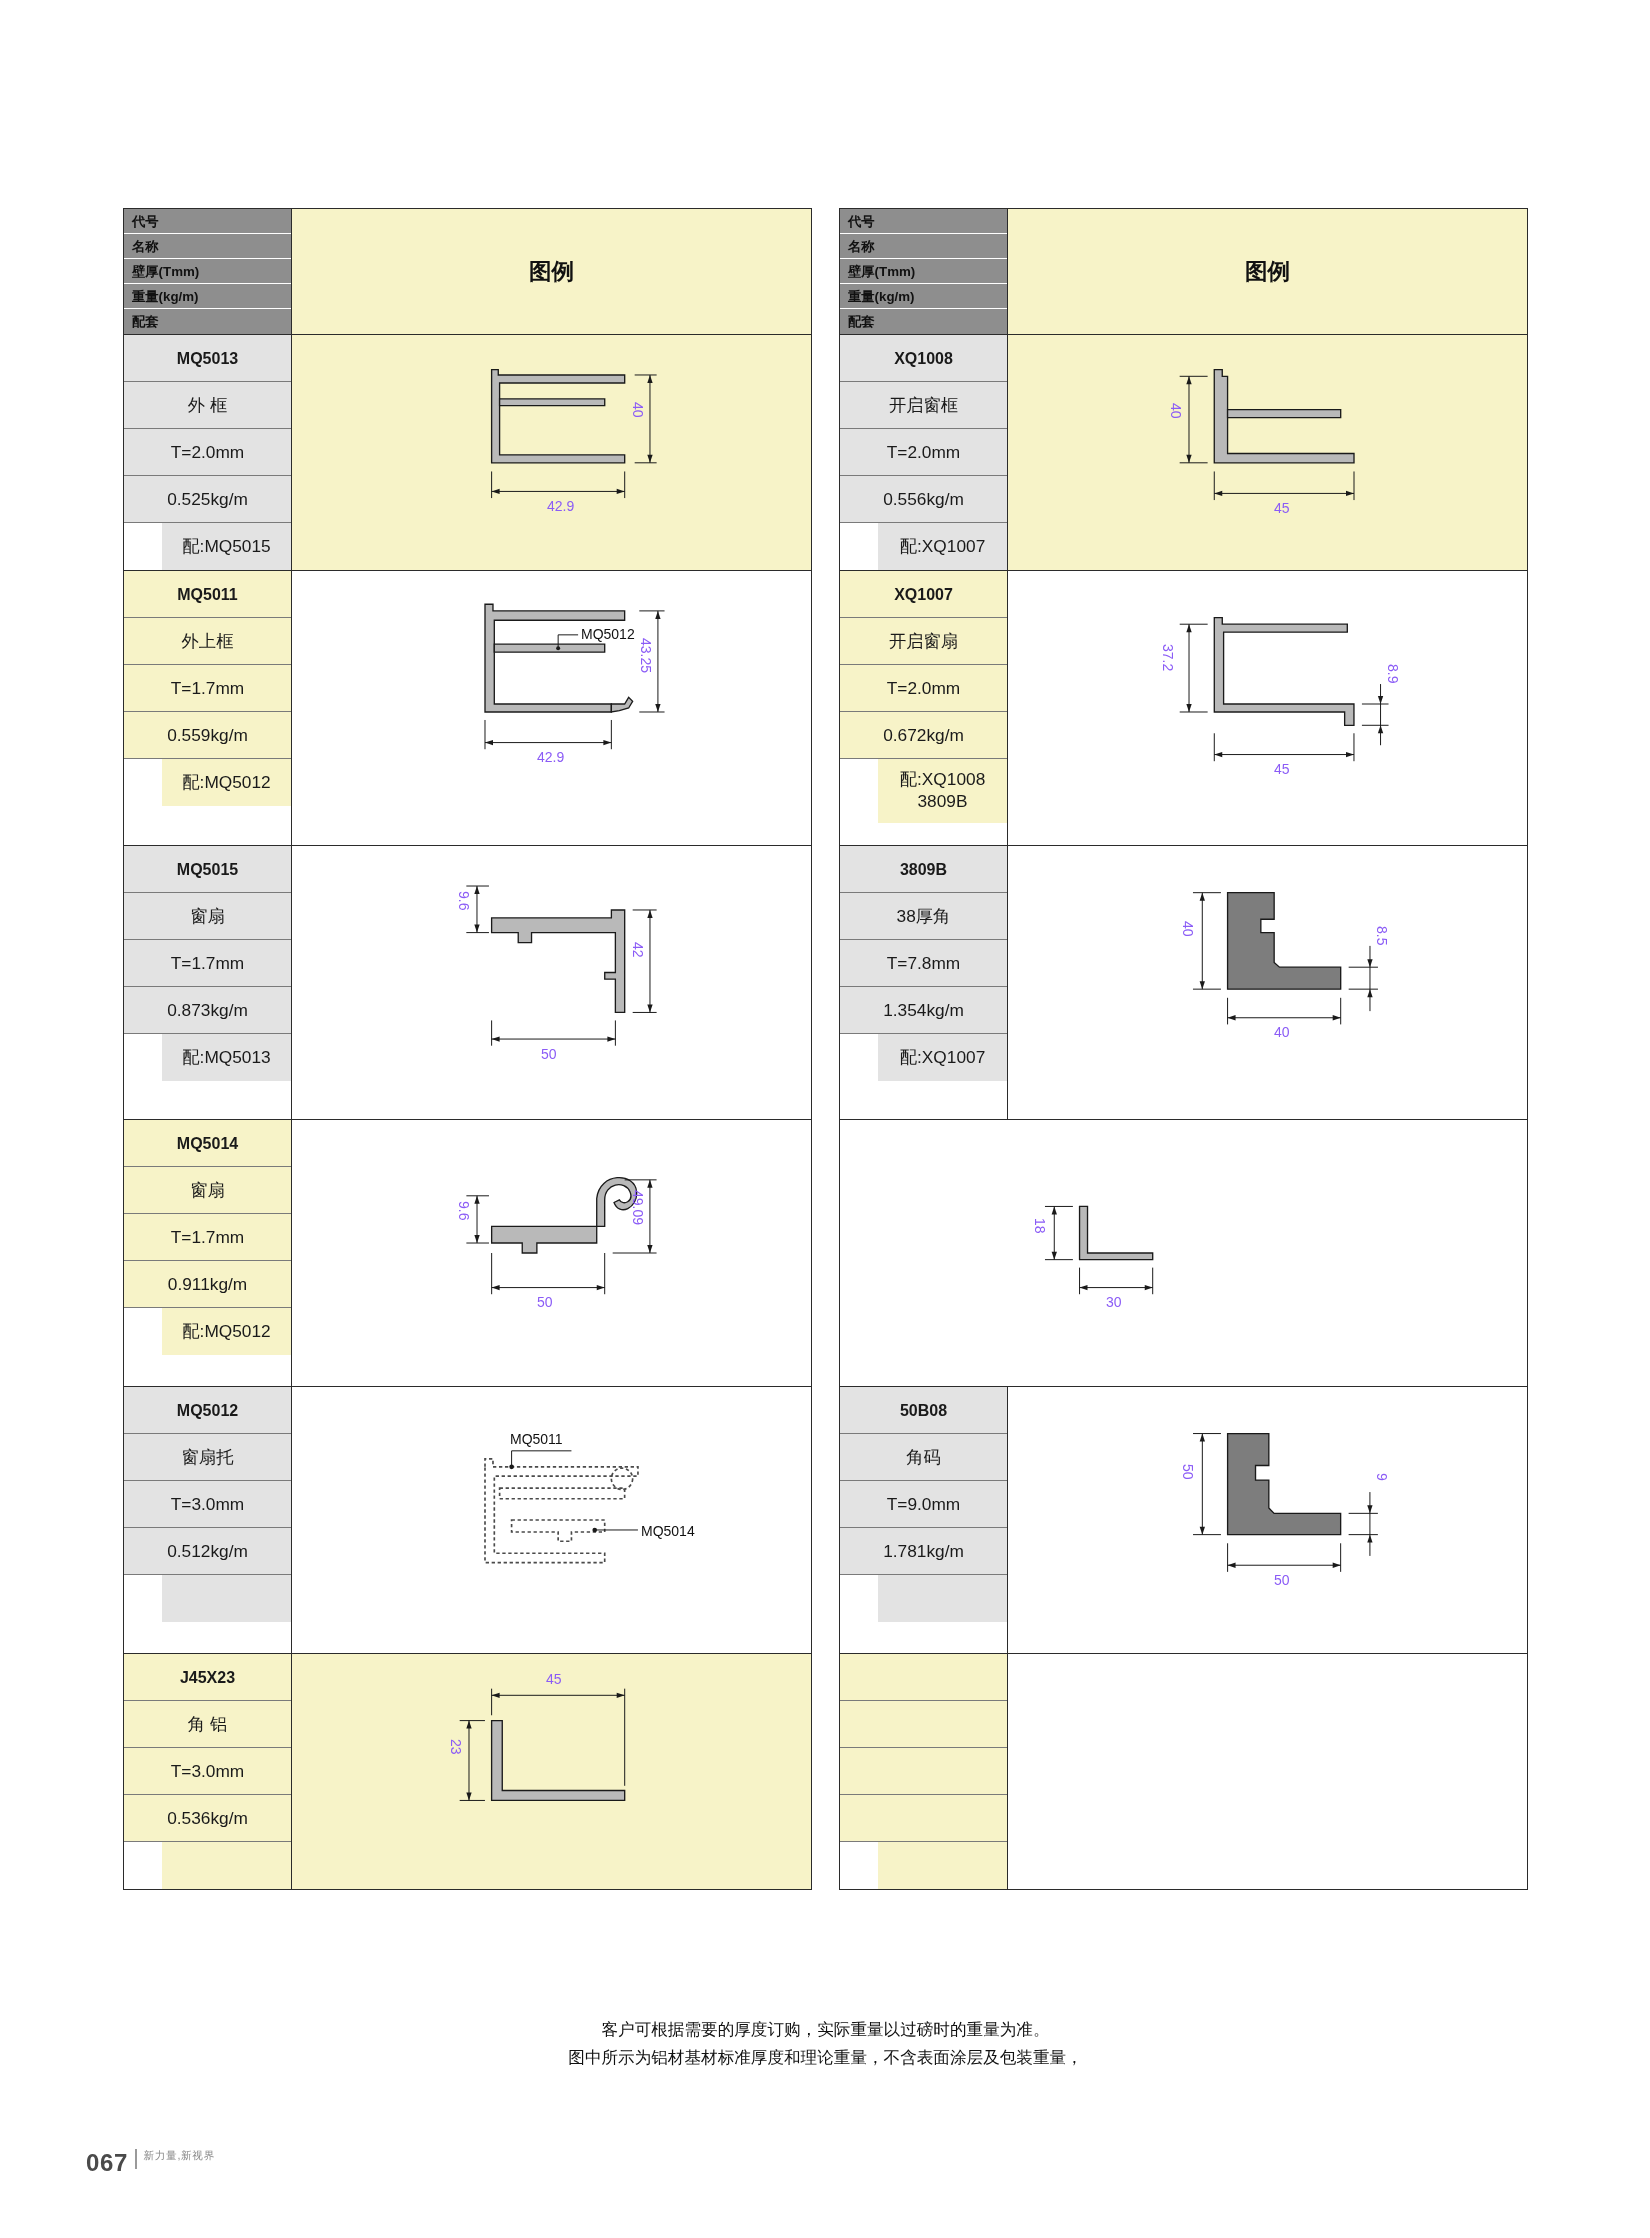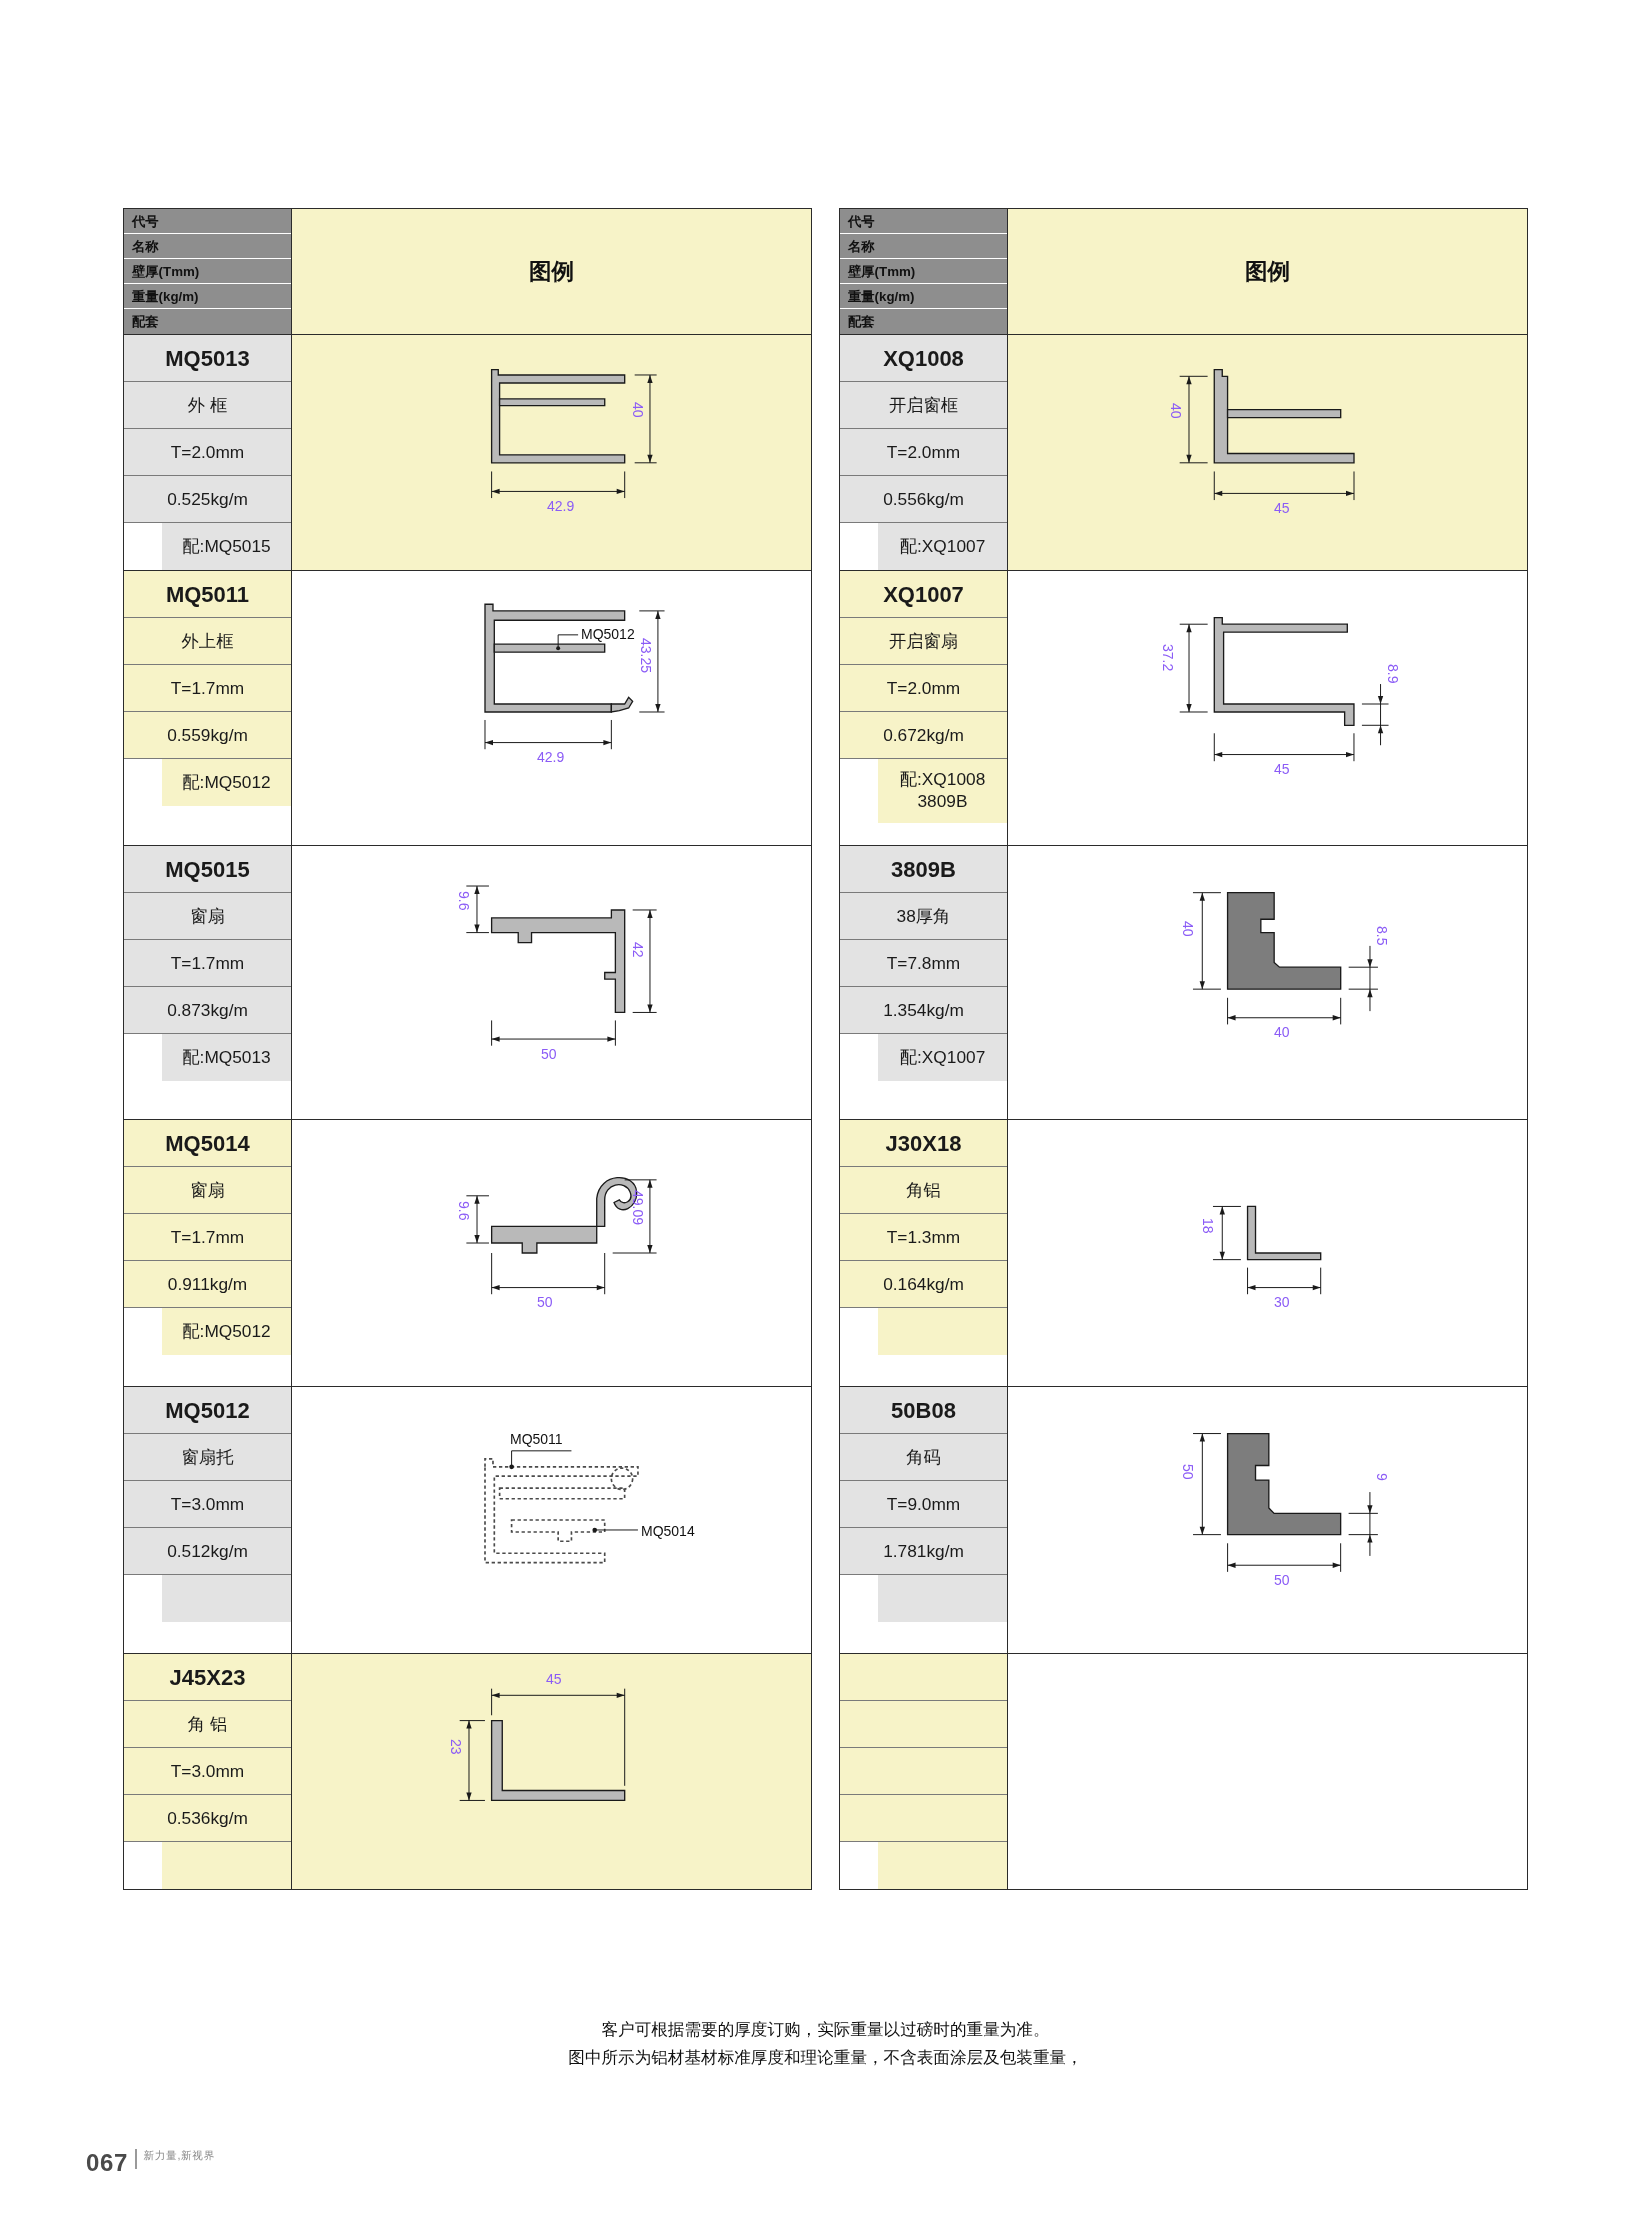--- a/index.html
+++ b/index.html
@@ -16,21 +16,21 @@
   .hdr-row{height:25px;line-height:25px;background:#8e8e8e;color:#111;font-size:13.3px;font-weight:bold;
            padding-left:8px;box-sizing:border-box;border-bottom:0.7px solid #ffffff;}
   .hdr-row:last-child{border-bottom:none;}
   .hdr-right{flex:1;background:#f7f3c8;display:flex;align-items:center;justify-content:center;
              font-size:22.6px;font-weight:bold;color:#111;}
 
   .rowgrp{display:flex;border-top:1.3px solid #2b2b2b;}
   .cellcol{width:168px;border-right:1.3px solid #2b2b2b;box-sizing:border-box;}
   .cell{height:47px;line-height:47px;text-align:center;font-size:17.3px;border-bottom:0.7px solid #7a7a7a;box-sizing:border-box;}
   .cell:last-child{border-bottom:none;margin-left:38px;}
-  .cell.code{font-weight:bold;font-size:22px;}
+  .cell.code{font-weight:bold;font-size:16px;}
   .cell.tall{height:64px;line-height:1.25;display:flex;flex-direction:column;align-items:center;justify-content:center;}
   .tint-yellow{background:#f7f3c8;}
   .tint-grey{background:#e3e3e3;}
   .figcol{flex:1;position:relative;background:#ffffff;}
   .figcol.yellowfill{background:#f7f3c8;}
 
   .dim{position:absolute;font-size:14px;color:#8b5cf6;font-family:"Liberation Sans",sans-serif;}
   .dim.vert{writing-mode:vertical-rl;}
   .lbl{position:absolute;font-size:14px;color:#111;}
 
@@ -385,27 +385,20 @@
               <polygon points="544,182 540,170 548,170" fill="#1a1a1a"></polygon>
               <polygon points="544,215 540,227 548,227" fill="#1a1a1a"></polygon>
             </svg>
             <div class="dim" style="left:266px;top:178px;">40</div>
             <div class="dim vert" style="left:172px;top:75px;">40</div>
             <div class="dim vert" style="left:366px;top:80px;">8.5</div>
           </div>
         </div>
 
         <div class="rowgrp">
-          <div class="cellcol">
-            <div class="cell code tint-yellow">J30X18</div>
-            <div class="cell tint-yellow">角铝</div>
-            <div class="cell tint-yellow">T=1.3mm</div>
-            <div class="cell tint-yellow">0.164kg/m</div>
-            <div class="cell tint-yellow"></div>
-          </div>
           <div class="figcol">
             <svg width="519" height="266" viewBox="0 0 780 400">
               <g fill="#b9b9b9" stroke="#1a1a1a" stroke-width="2">
                 <path d="M360 130 L372 130 L372 200 L470 200 L470 210 L360 210 Z"></path>
               </g>
               <g stroke="#1a1a1a" stroke-width="1.5" fill="none">
                 <line x1="360" y1="222" x2="360" y2="262"></line>
                 <line x1="470" y1="222" x2="470" y2="262"></line>
                 <line x1="360" y1="252" x2="470" y2="252"></line>
                 <line x1="350" y1="130" x2="308" y2="130"></line>

